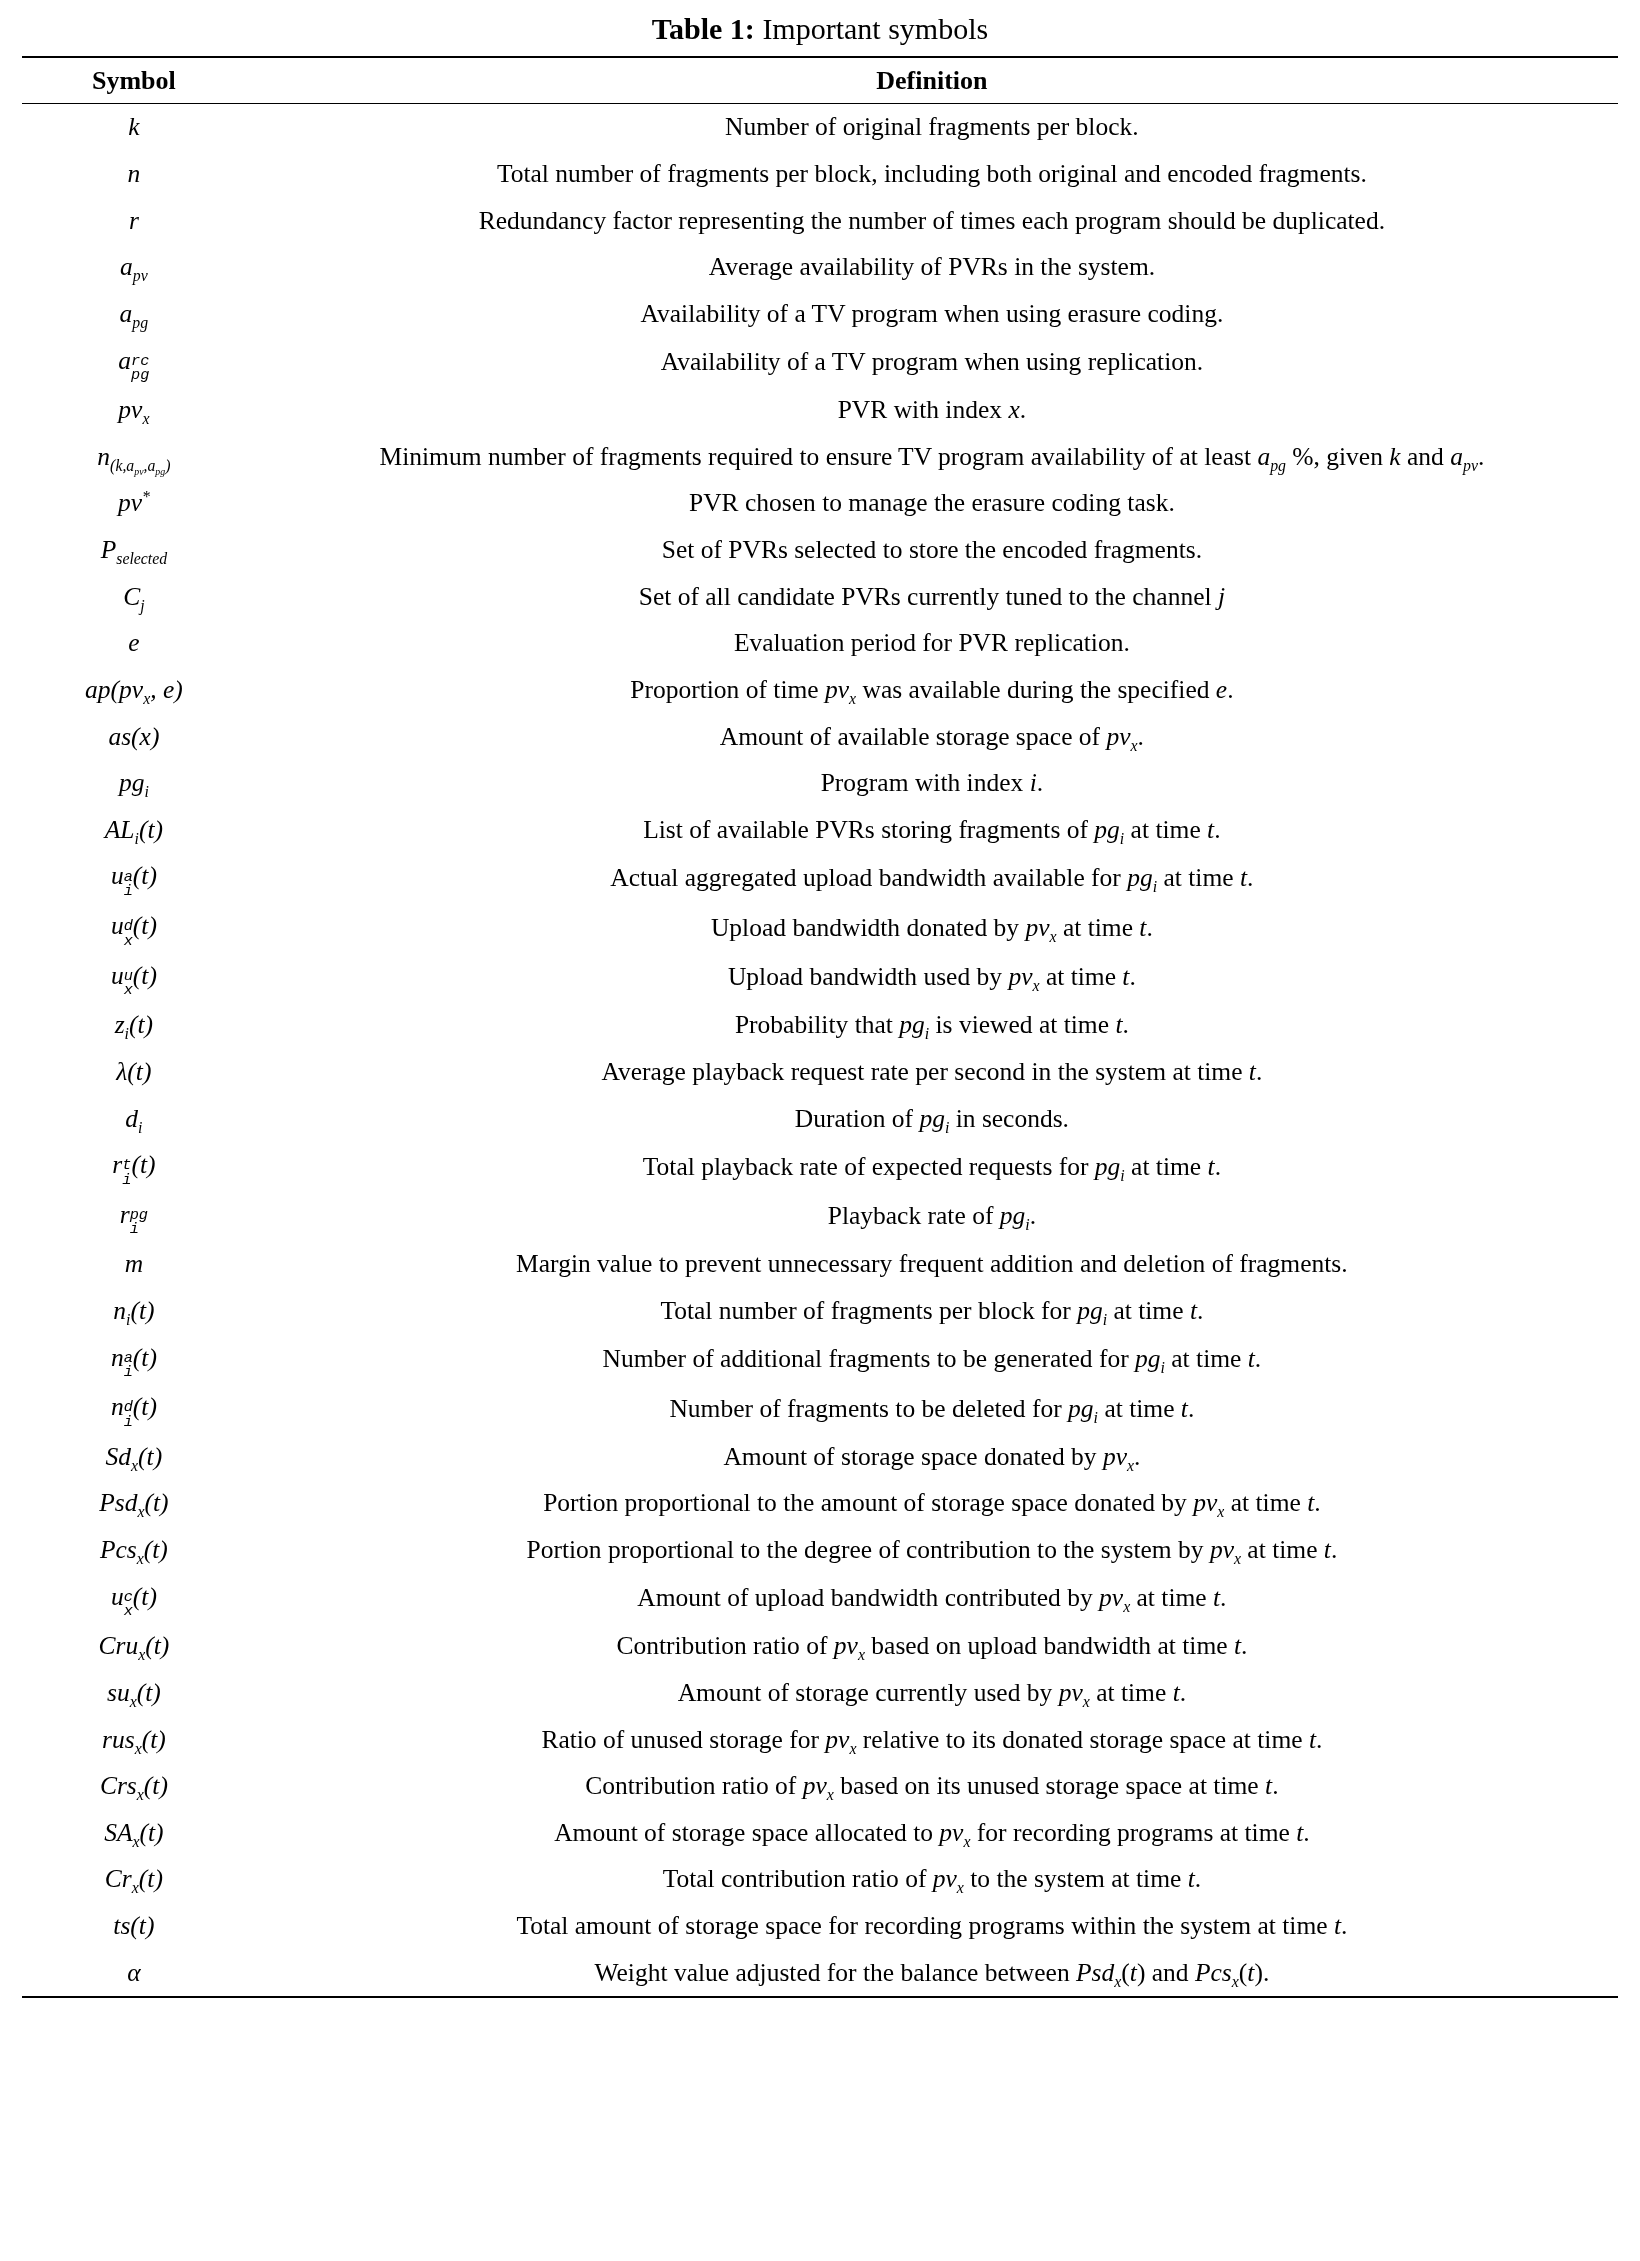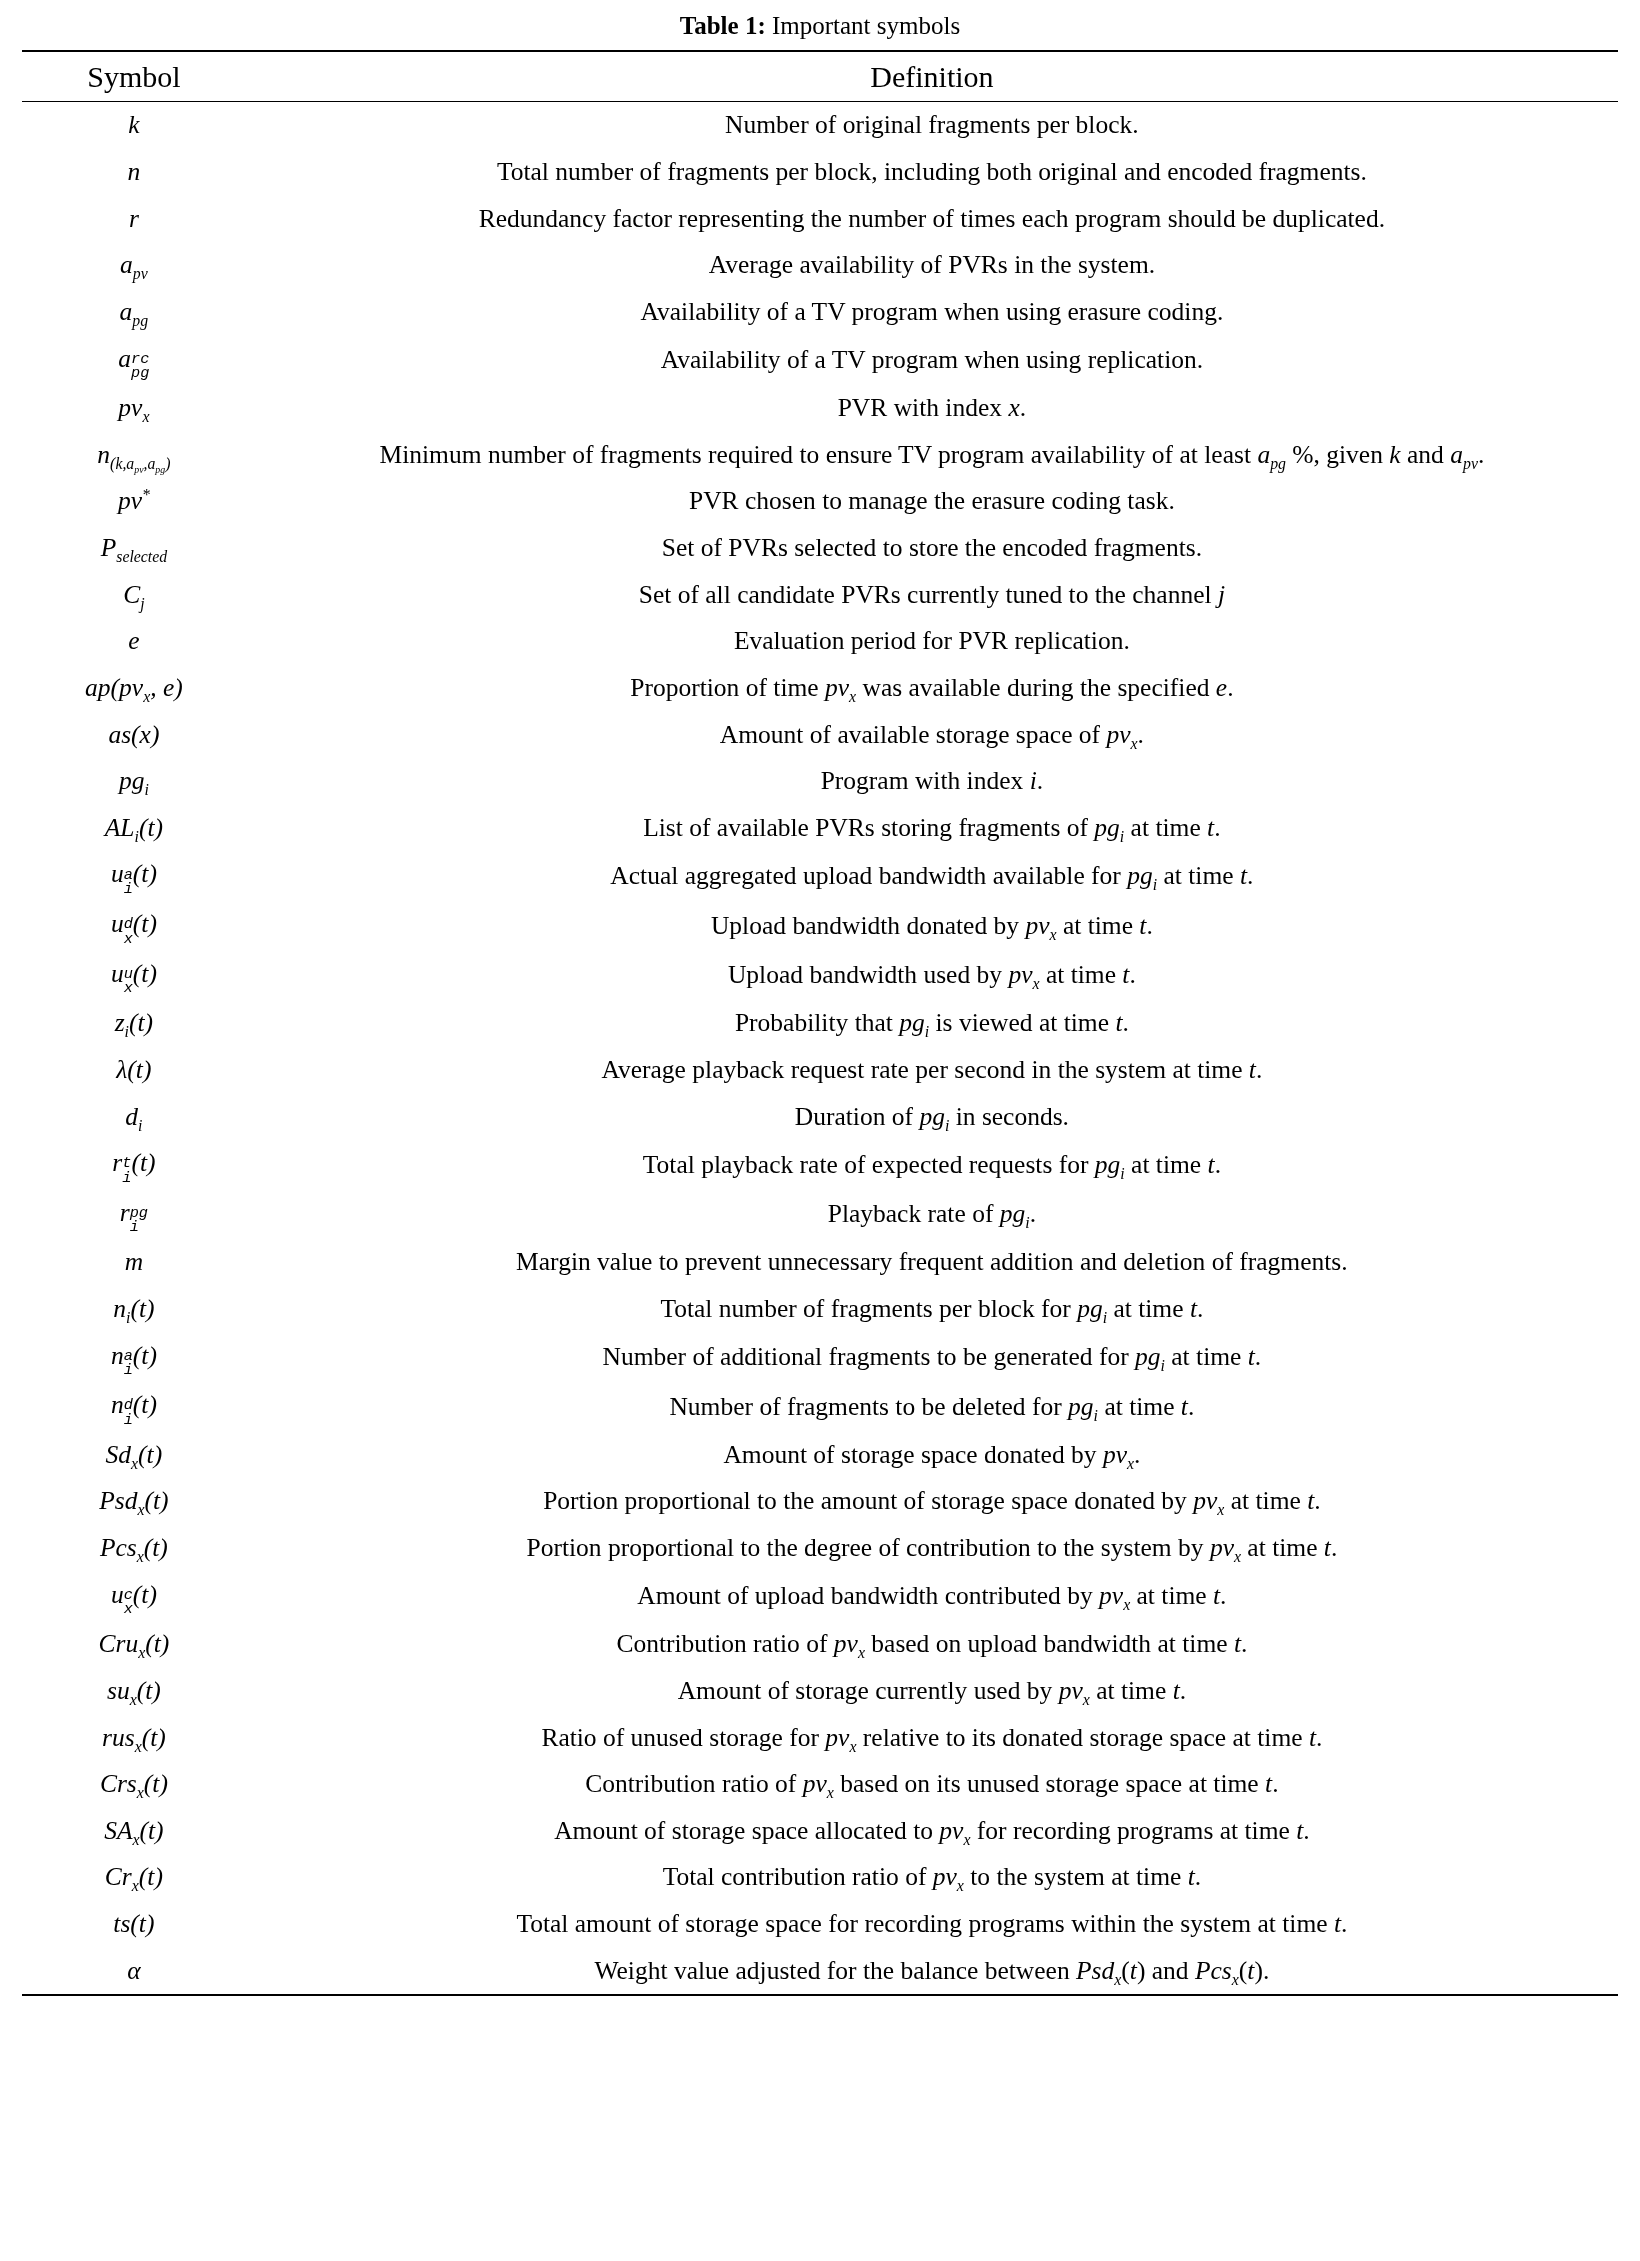--- a/index.html
+++ b/index.html
@@ -1,22 +1,22 @@
 <!DOCTYPE html>
 <html style="font-size:13.6px"><head>
 <meta charset="utf-8">
 <style>
   html,body{margin:0;padding:0;background:#ffffff;color:#000;}
   body{font-family:"Liberation Serif","DejaVu Serif",serif;}
   .page{width:1640px;box-sizing:border-box;padding:6.8px 22px 8.5px 22px;background:#fff;}
-  .caption{text-align:center;font-size:25px;padding:5.1px 0 10.2px 0;}
+  .caption{text-align:center;font-size:30px;padding:5.1px 0 10.2px 0;}
   .cap-label{font-weight:bold;}
   table.symbols{width:100%;border-collapse:collapse;border-top:2.5px solid #000;border-bottom:2.5px solid #000;font-size:25.5px;}
   thead tr{border-bottom:1.7px solid #000;}
-  th{font-weight:normal;font-size:30px;padding:7.6px 3.4px;text-align:center;}
+  th{font-weight:bold;font-size:26px;padding:7.6px 3.4px;text-align:center;}
   th.h-sym{width:217px;}
   td{padding:4.2px 8.5px;line-height:1.5;text-align:center;vertical-align:middle;}
   td.sym{white-space:nowrap;font-style:italic;}
   td.def{}
   i{font-style:italic;}
   sub,sup{font-size:0.62em;line-height:0;}
   
   .stk{display:inline-block;vertical-align:-0.42em;line-height:0.95;text-align:left;font-style:italic;font-family:Liberation Mono, monospace;}
   .stk .t,.stk .b{display:block;font-size:0.60em;}
 </style>

